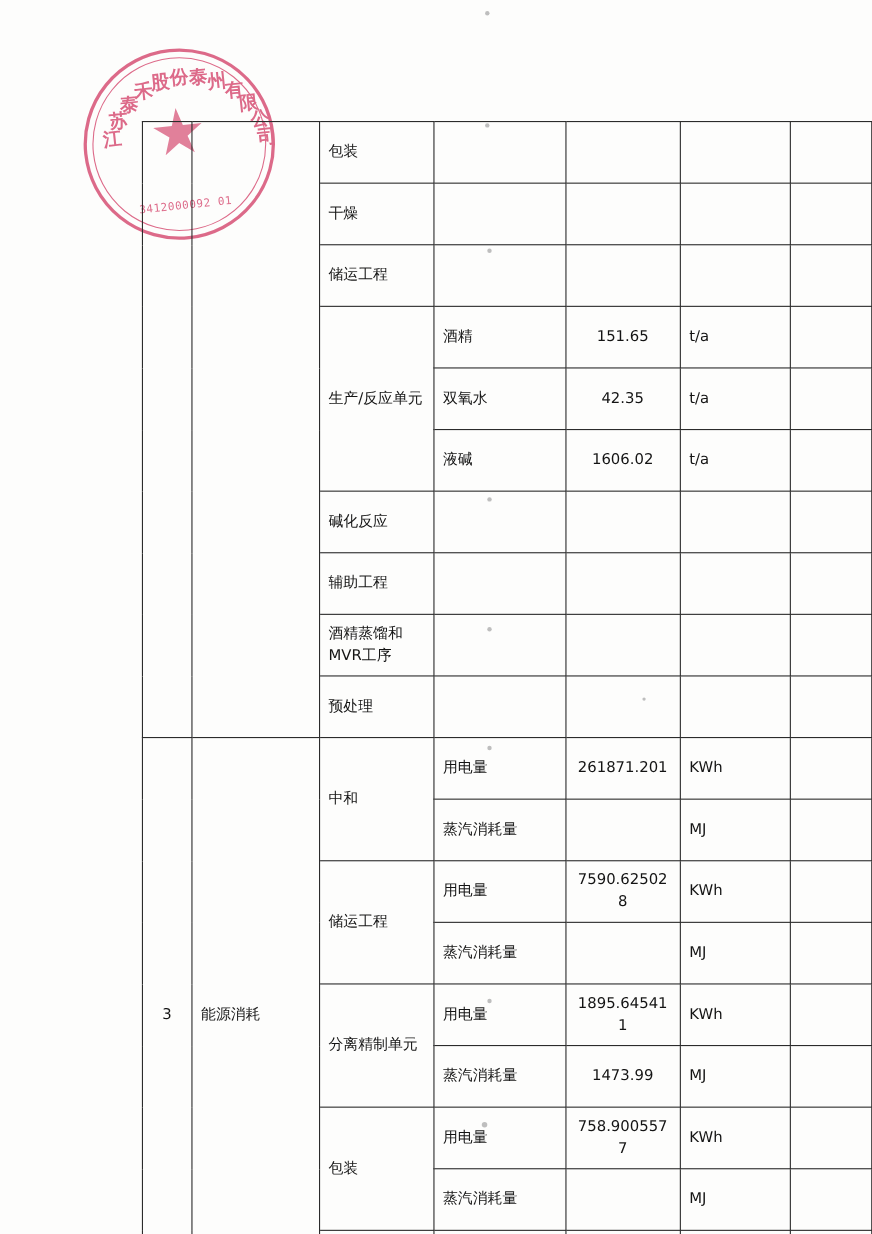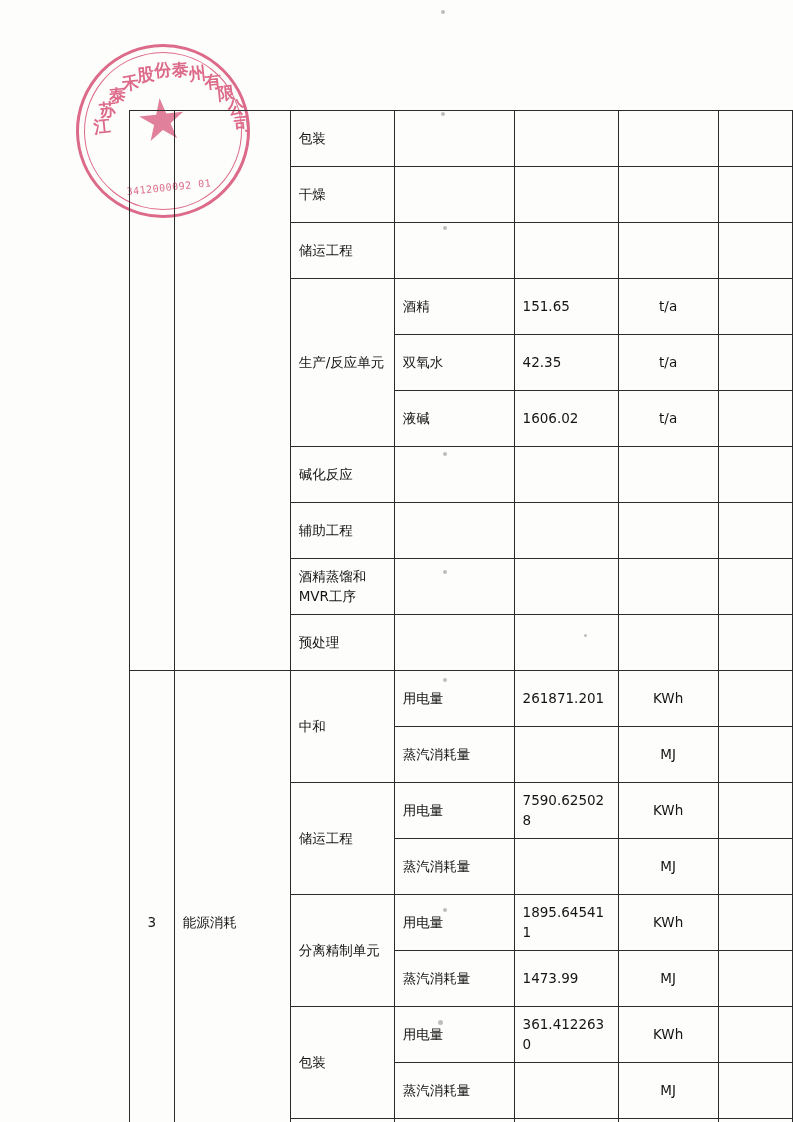--- a/index.html
+++ b/index.html
@@ -91,22 +91,22 @@
     padding: 5px 8px;
     vertical-align: middle;
     font-family: "DejaVu Sans", "Liberation Sans", sans-serif;
     color: #141414;
     word-break: break-word;
   }
   td.c-no     { width: 28px;  text-align: center; }
   td.c-cat    { width: 100px; }
   td.c-unitp  { width: 88px; }
   td.c-item   { width: 104px; }
-  td.c-val    { width: 88px;  font-family: "DejaVu Sans Mono", monospace; font-size: 12.5px; }
-  td.c-unit   { width: 84px;  font-family: "DejaVu Sans Mono", monospace; font-size: 12.5px; text-align: center; }
+  td.c-val    { width: 88px;  font-family: "DejaVu Sans Mono", monospace; font-size: 12.5px; text-align: center; }
+  td.c-unit   { width: 84px;  font-family: "DejaVu Sans Mono", monospace; font-size: 12.5px; }
   td.c-last   { width: 58px; }
 
   td.tall { height: 45px; }
 
   
   .speck {
     position: absolute;
     background: #8a8a8a;
     border-radius: 50%;
     opacity: .55;
@@ -262,21 +262,21 @@
     <tr>
       <td class="c-item tall">蒸汽消耗量</td>
       <td class="c-val">1473.99</td>
       <td class="c-unit">MJ</td>
       <td class="c-last"></td>
     </tr>
 
     <tr>
       <td class="c-unitp" rowspan="2">包装</td>
       <td class="c-item tall">用电量</td>
-      <td class="c-val">361.4122630</td>
+      <td class="c-val">758.9005577</td>
       <td class="c-unit">KWh</td>
       <td class="c-last"></td>
     </tr>
     <tr>
       <td class="c-item tall">蒸汽消耗量</td>
       <td class="c-val"></td>
       <td class="c-unit">MJ</td>
       <td class="c-last"></td>
     </tr>
 

